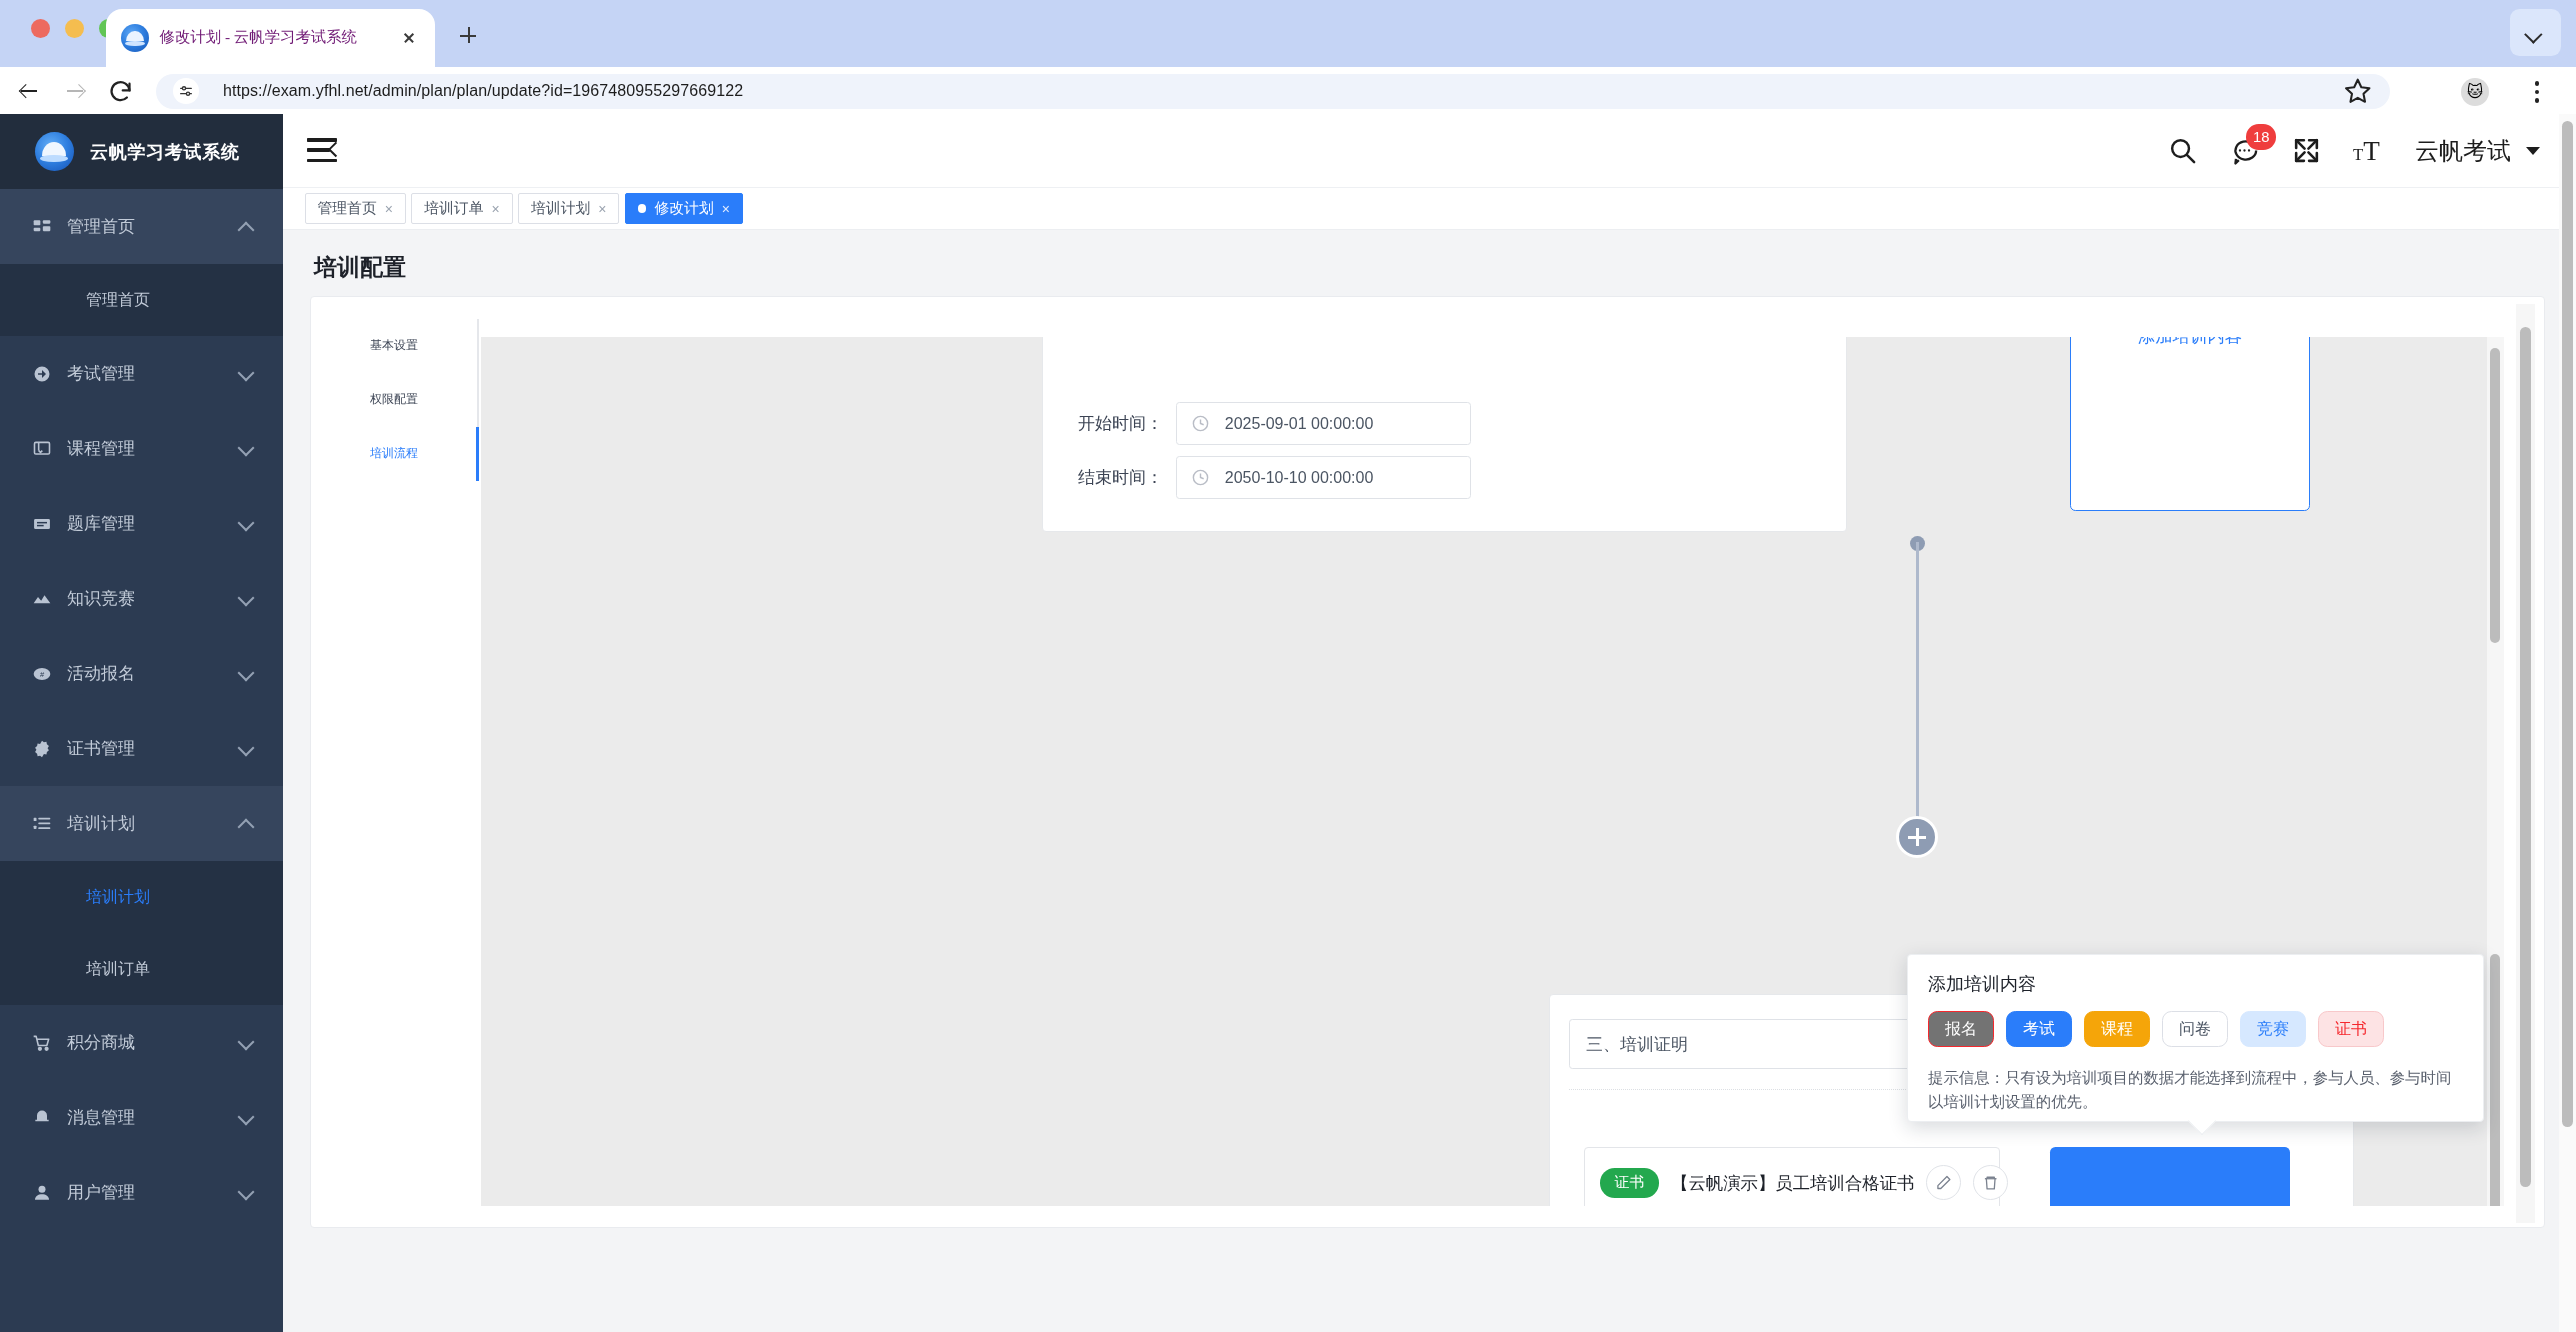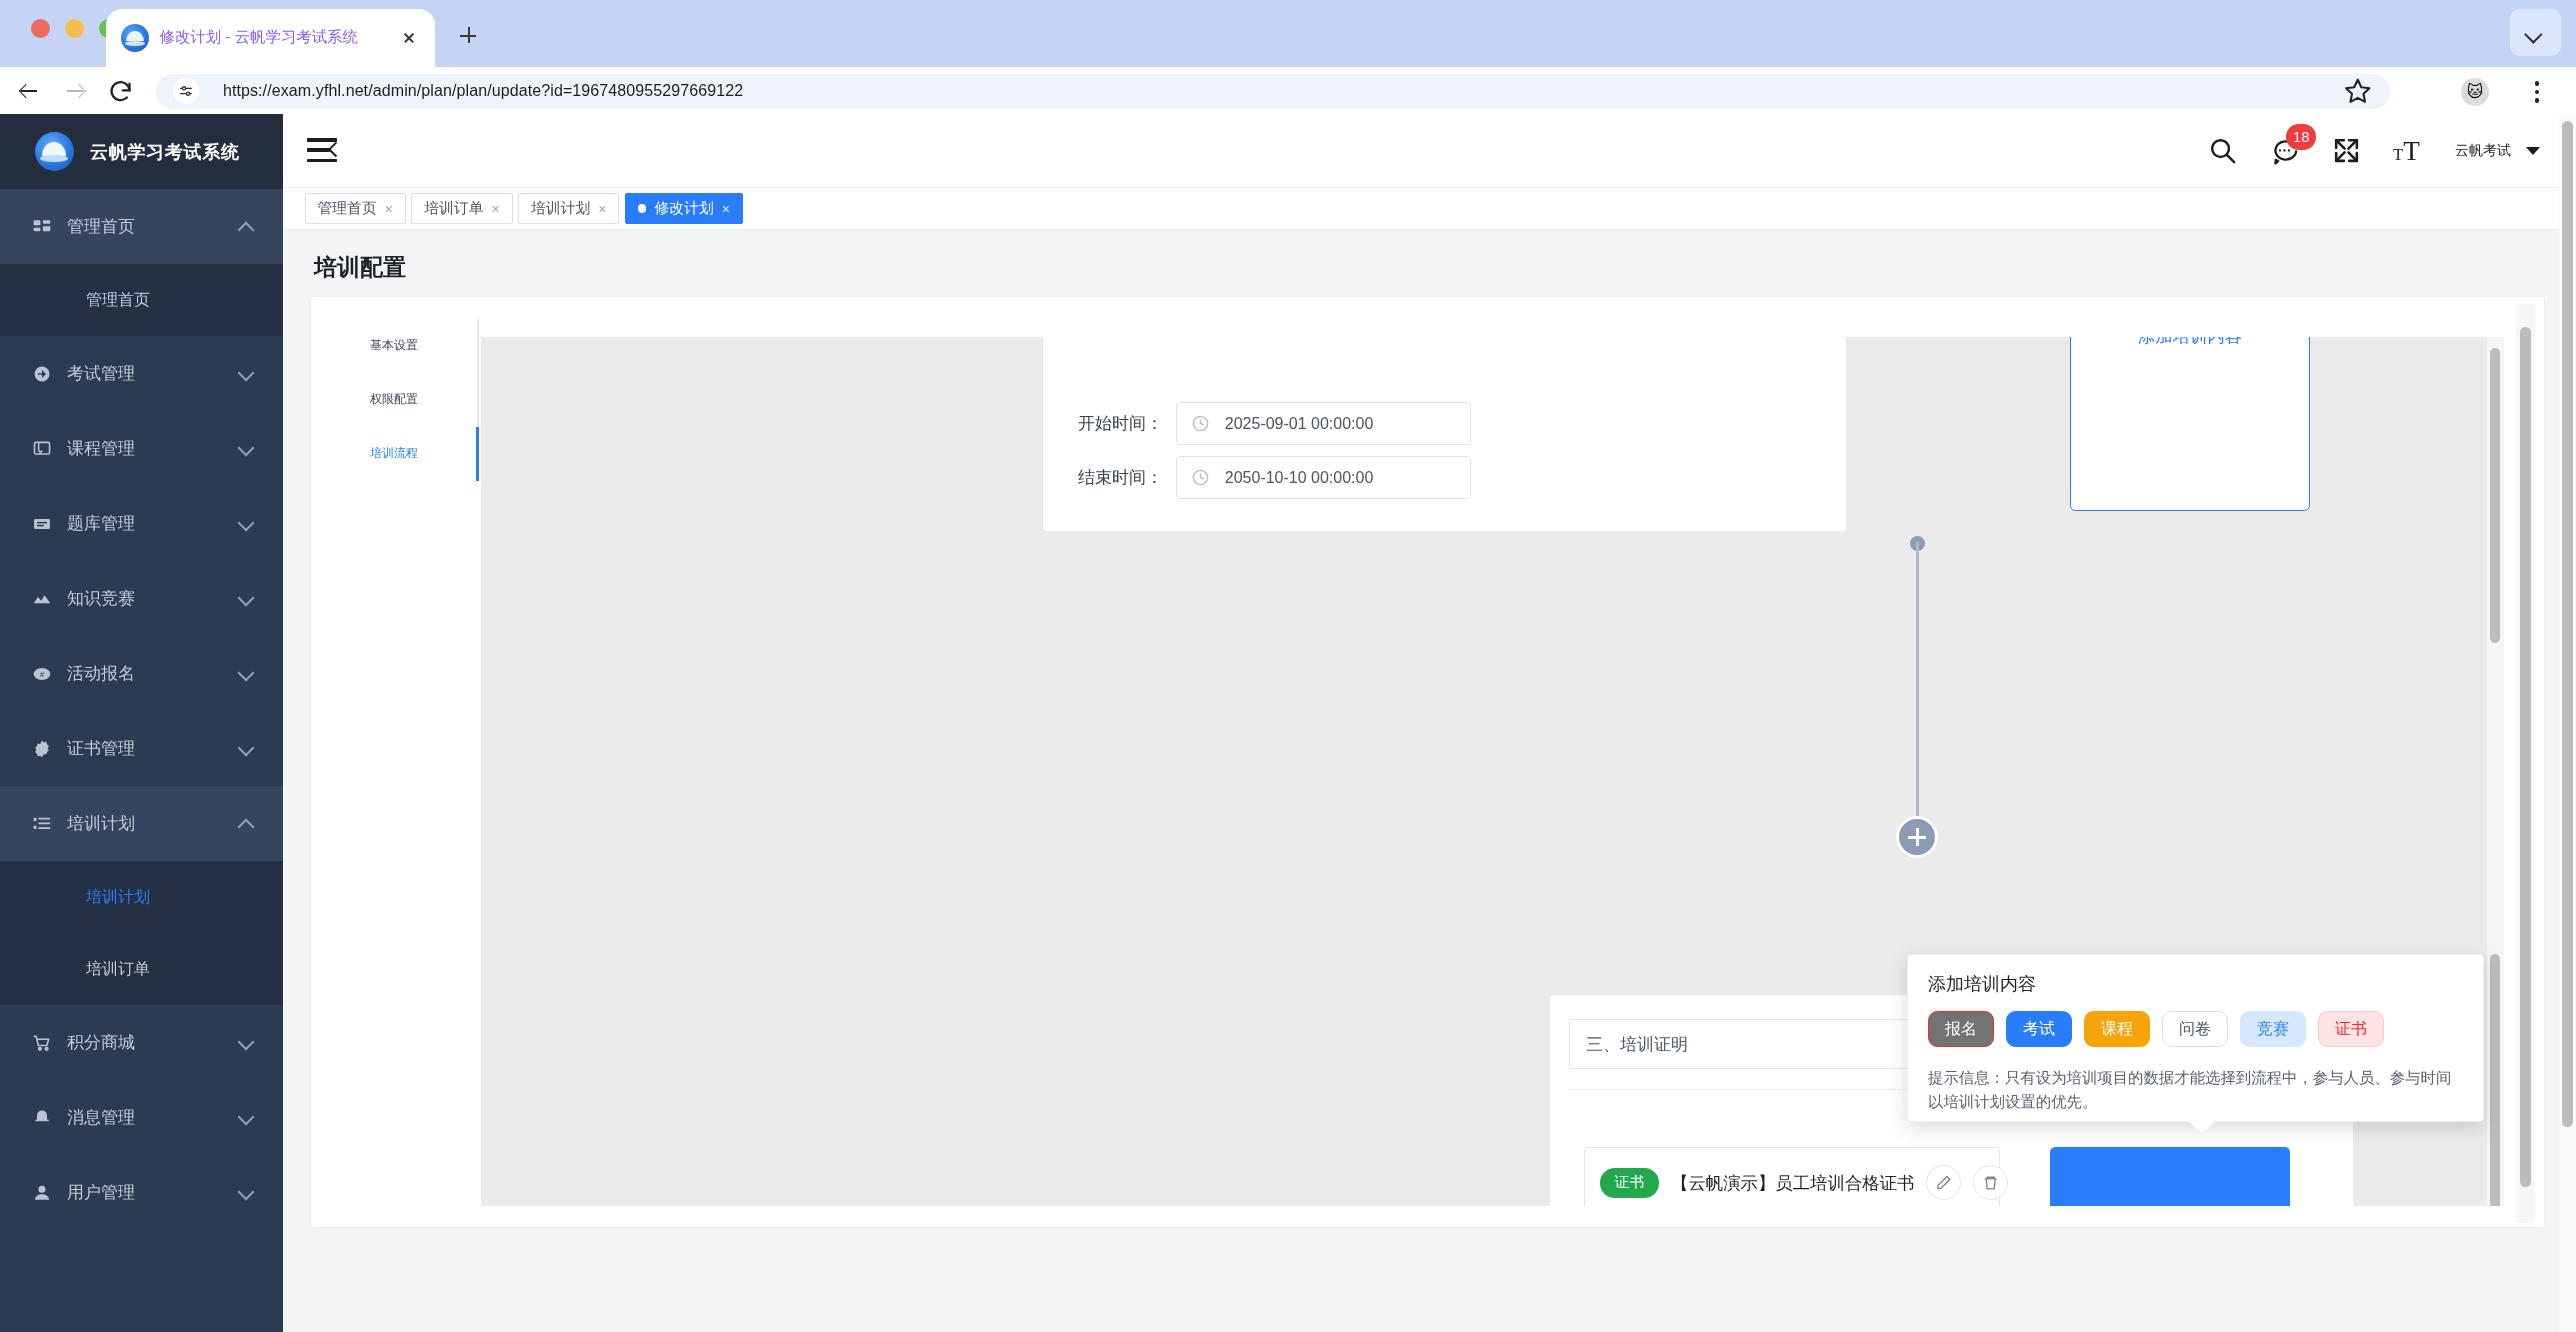--- a/index.html
+++ b/index.html
@@ -31,22 +31,22 @@
   }
   .tab-favicon::before{
     content:""; position:absolute; left:5.4px; top:7.4px; width:17.4px; height:10px;
     border-radius:50% 50% 0 0 / 100% 100% 0 0; background:#eaf3ff;
   }
   .tab-favicon::after{
     content:""; position:absolute; left:4px; top:17px; width:20px; height:5.4px;
     border-radius:50%; background:#cfe4ff;
   }
   #browser-tab-title {
-    font-size:15.4px; color:#8b5cf6; white-space:nowrap; overflow:hidden;
-    text-overflow:ellipsis; flex:1 1 auto;
+    font-size:15.4px; color:#701a75; white-space:nowrap; overflow:hidden;
+    text-overflow:ellipsis; flex:1 1 auto;font-family:Liberation Serif, serif;
   }
   .tab-close {
     width:23px; height:23px; flex:0 0 auto; position:relative; border-radius:50%;
   }
   .tab-close::before,.tab-close::after{
     content:""; position:absolute; left:5.4px; top:10.7px; width:12px; height:1.7px;
     background:#3a3a3a;
   }
   .tab-close::before{transform:rotate(45deg);} .tab-close::after{transform:rotate(-45deg);}
 
@@ -165,21 +165,21 @@
     content:""; position:absolute; left:23px; top:9.4px; width:9.4px; height:9.4px;
     border-left:2.7px solid #1d1d1d; border-bottom:2.7px solid #1d1d1d; transform:rotate(45deg);
   }
   #topbar-right { margin-left:auto; display:flex; align-items:center; gap:31px; padding-right:36px; }
   .tb-ico { width:31px; height:31px; position:relative; cursor:pointer; color:#1d1d1d; }
   .badge {
     position:absolute; left:17.4px; top:-10.7px; min-width:29.5px; height:25.5px; border-radius:12.7px;
     background:#ef3d3d; color:#fff; font-size:14.8px; display:flex; align-items:center;
     justify-content:center; padding:0 6px;
   }
-  #username { font-size:14px; color:#1d1d1d; }
+  #username { font-size:24px; color:#1d1d1d; }
   #user-caret { width:0; height:0; border-left:7.4px solid transparent; border-right:7.4px solid transparent;
     border-top:8.7px solid #1d1d1d; margin-left:-16px; }
 
   #tabsrow {
     position:absolute; left:0; top:74px; right:0; height:42px; background:#fff;
     display:flex; align-items:center; gap:5.4px; padding-left:21.5px;
     border-bottom:0.7px solid #eceef1;
   }
   .wtab {
     height:31px; border:0.7px solid #dcdfe6; background:#fff; border-radius:2px;

